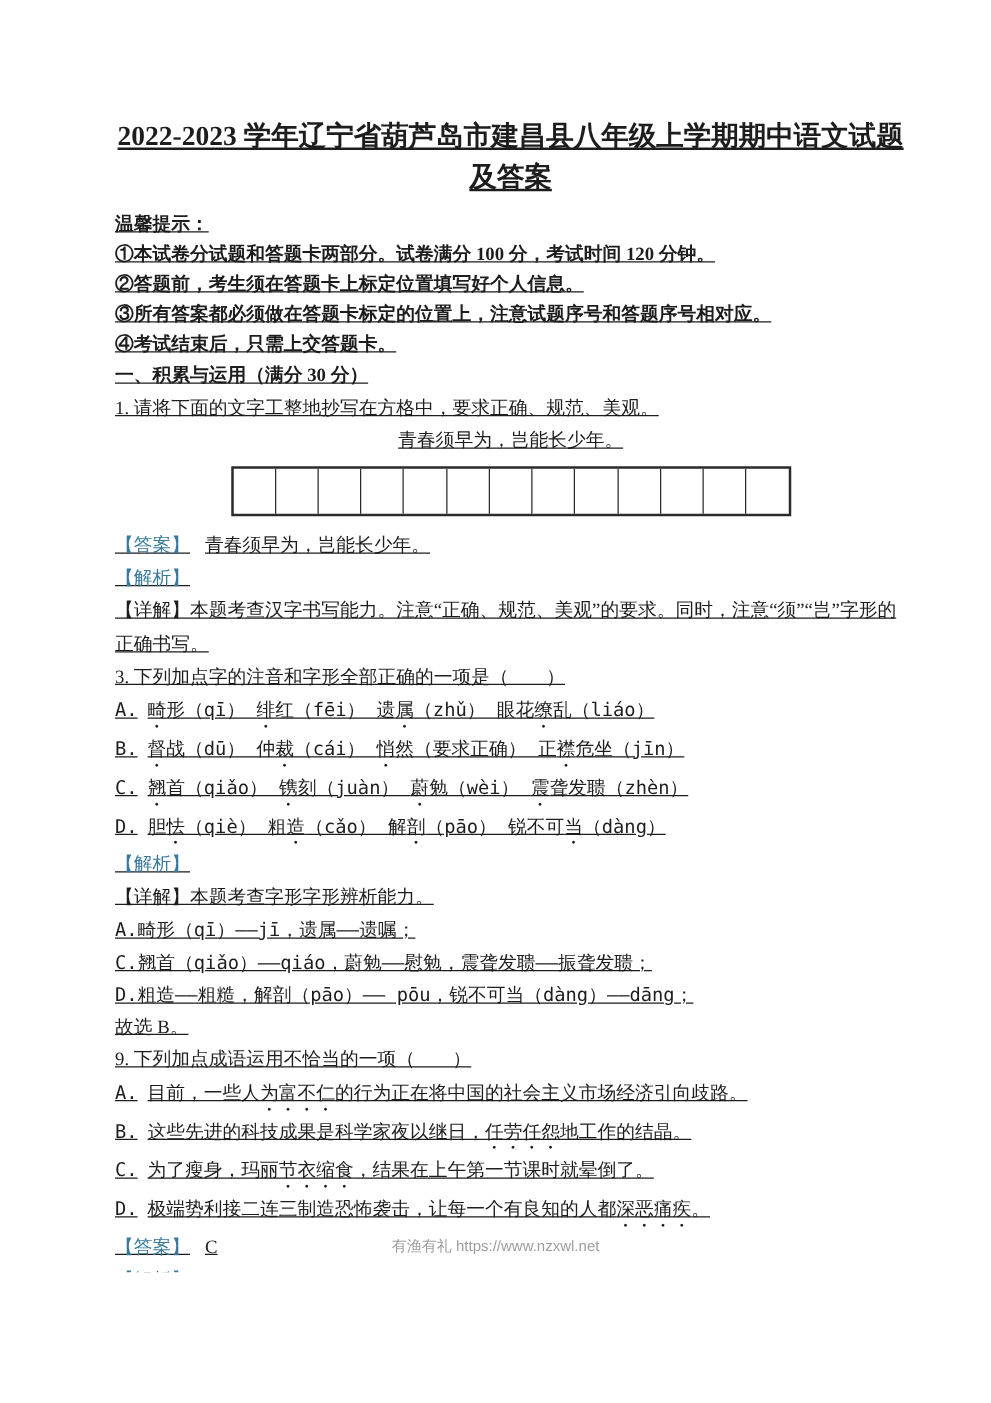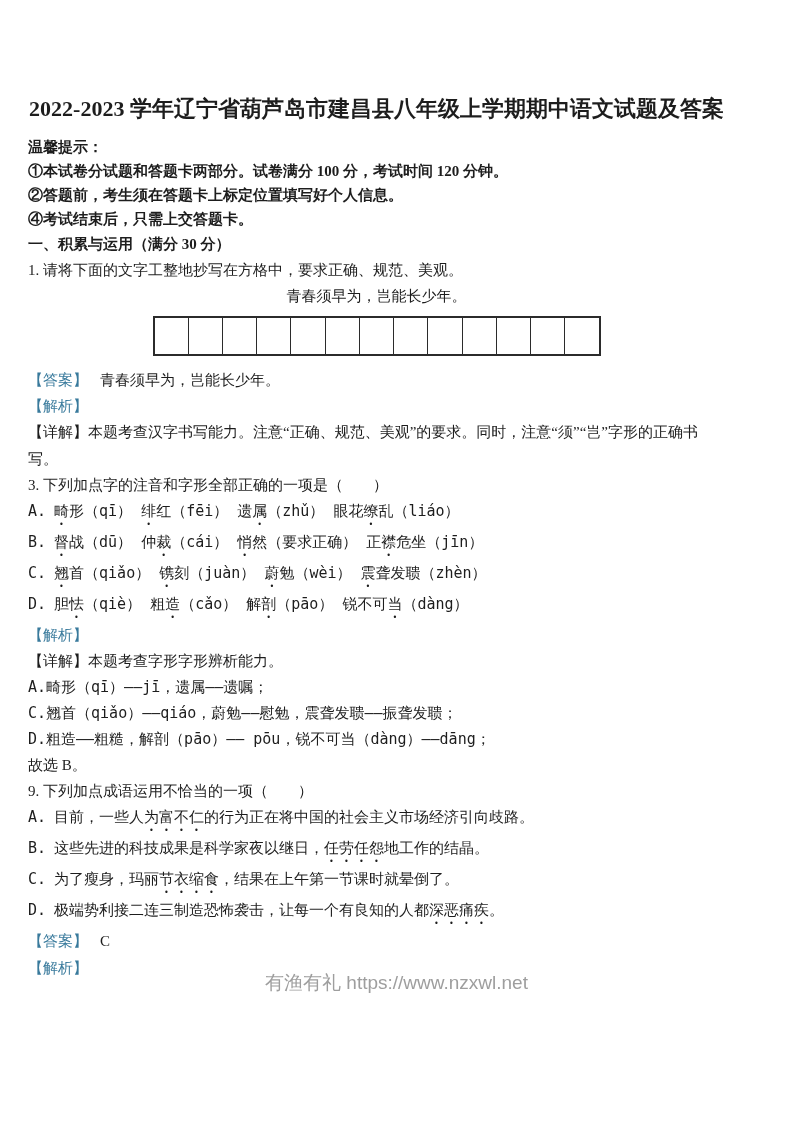--- a/index.html
+++ b/index.html
@@ -2,23 +2,24 @@
 <html><head>
 <meta charset="utf-8">
 <style>
   html,body { margin:0; padding:0; background:#ffffff; }
   .page {
     position:relative;
     width:793px; height:1018px;
     background:#ffffff;
     overflow:hidden;
     box-sizing:border-box;
-    padding:92px 68px 0 28px;
+    padding:92px 68px 0 92px;
     font-family:"Liberation Serif","DejaVu Serif",serif;
     color:#1d1d1d;
+    text-decoration:underline;
   }
   .title {
     font-size:22px;
     font-weight:bold;
     text-align:center;
     line-height:1.5;
     margin:0 0 10px 0;
   }
   p { margin:0; font-size:15px; line-height:1.74; }
   .notice p { font-weight:bold; line-height:1.6; }
@@ -38,38 +39,39 @@
   .opt { font-family:"DejaVu Sans Mono","Liberation Serif",serif; }
   .opt-label { margin-right:8px; }
   .dotted {
     -webkit-text-emphasis: filled dot;
     -webkit-text-emphasis-position: under;
     text-emphasis: filled dot;
     text-emphasis-position: under left;
   }
   .footer {
     position:absolute;
-    left:0; right:0; bottom:22px;
+    left:0; right:0; bottom:12px;
     text-align:center;
-    font-size:19px;
+    font-size:12px;
     color:#9e9e9e;
     font-family:"Liberation Sans","DejaVu Sans",sans-serif;
   }
 </style>
 </head>
 <body>
 
 <div class="page">
 
   <h1 class="title">2022-2023 学年辽宁省葫芦岛市建昌县八年级上学期期中语文试题及答案</h1>
 
   <div class="notice">
     <p>温馨提示：</p>
     <p>①本试卷分试题和答题卡两部分。试卷满分 100 分，考试时间 120 分钟。</p>
     <p>②答题前，考生须在答题卡上标定位置填写好个人信息。</p>
+    <p>③所有答案都必须做在答题卡标定的位置上，注意试题序号和答题序号相对应。</p>
     <p>④考试结束后，只需上交答题卡。</p>
   </div>
 
   <p class="section-heading">一、积累与运用（满分 30 分）</p>
 
   <p>1. 请将下面的文字工整地抄写在方格中，要求正确、规范、美观。</p>
   <p class="center">青春须早为，岂能长少年。</p>
 
   <div class="copy-grid">
       <div class="grid-cell"></div>

